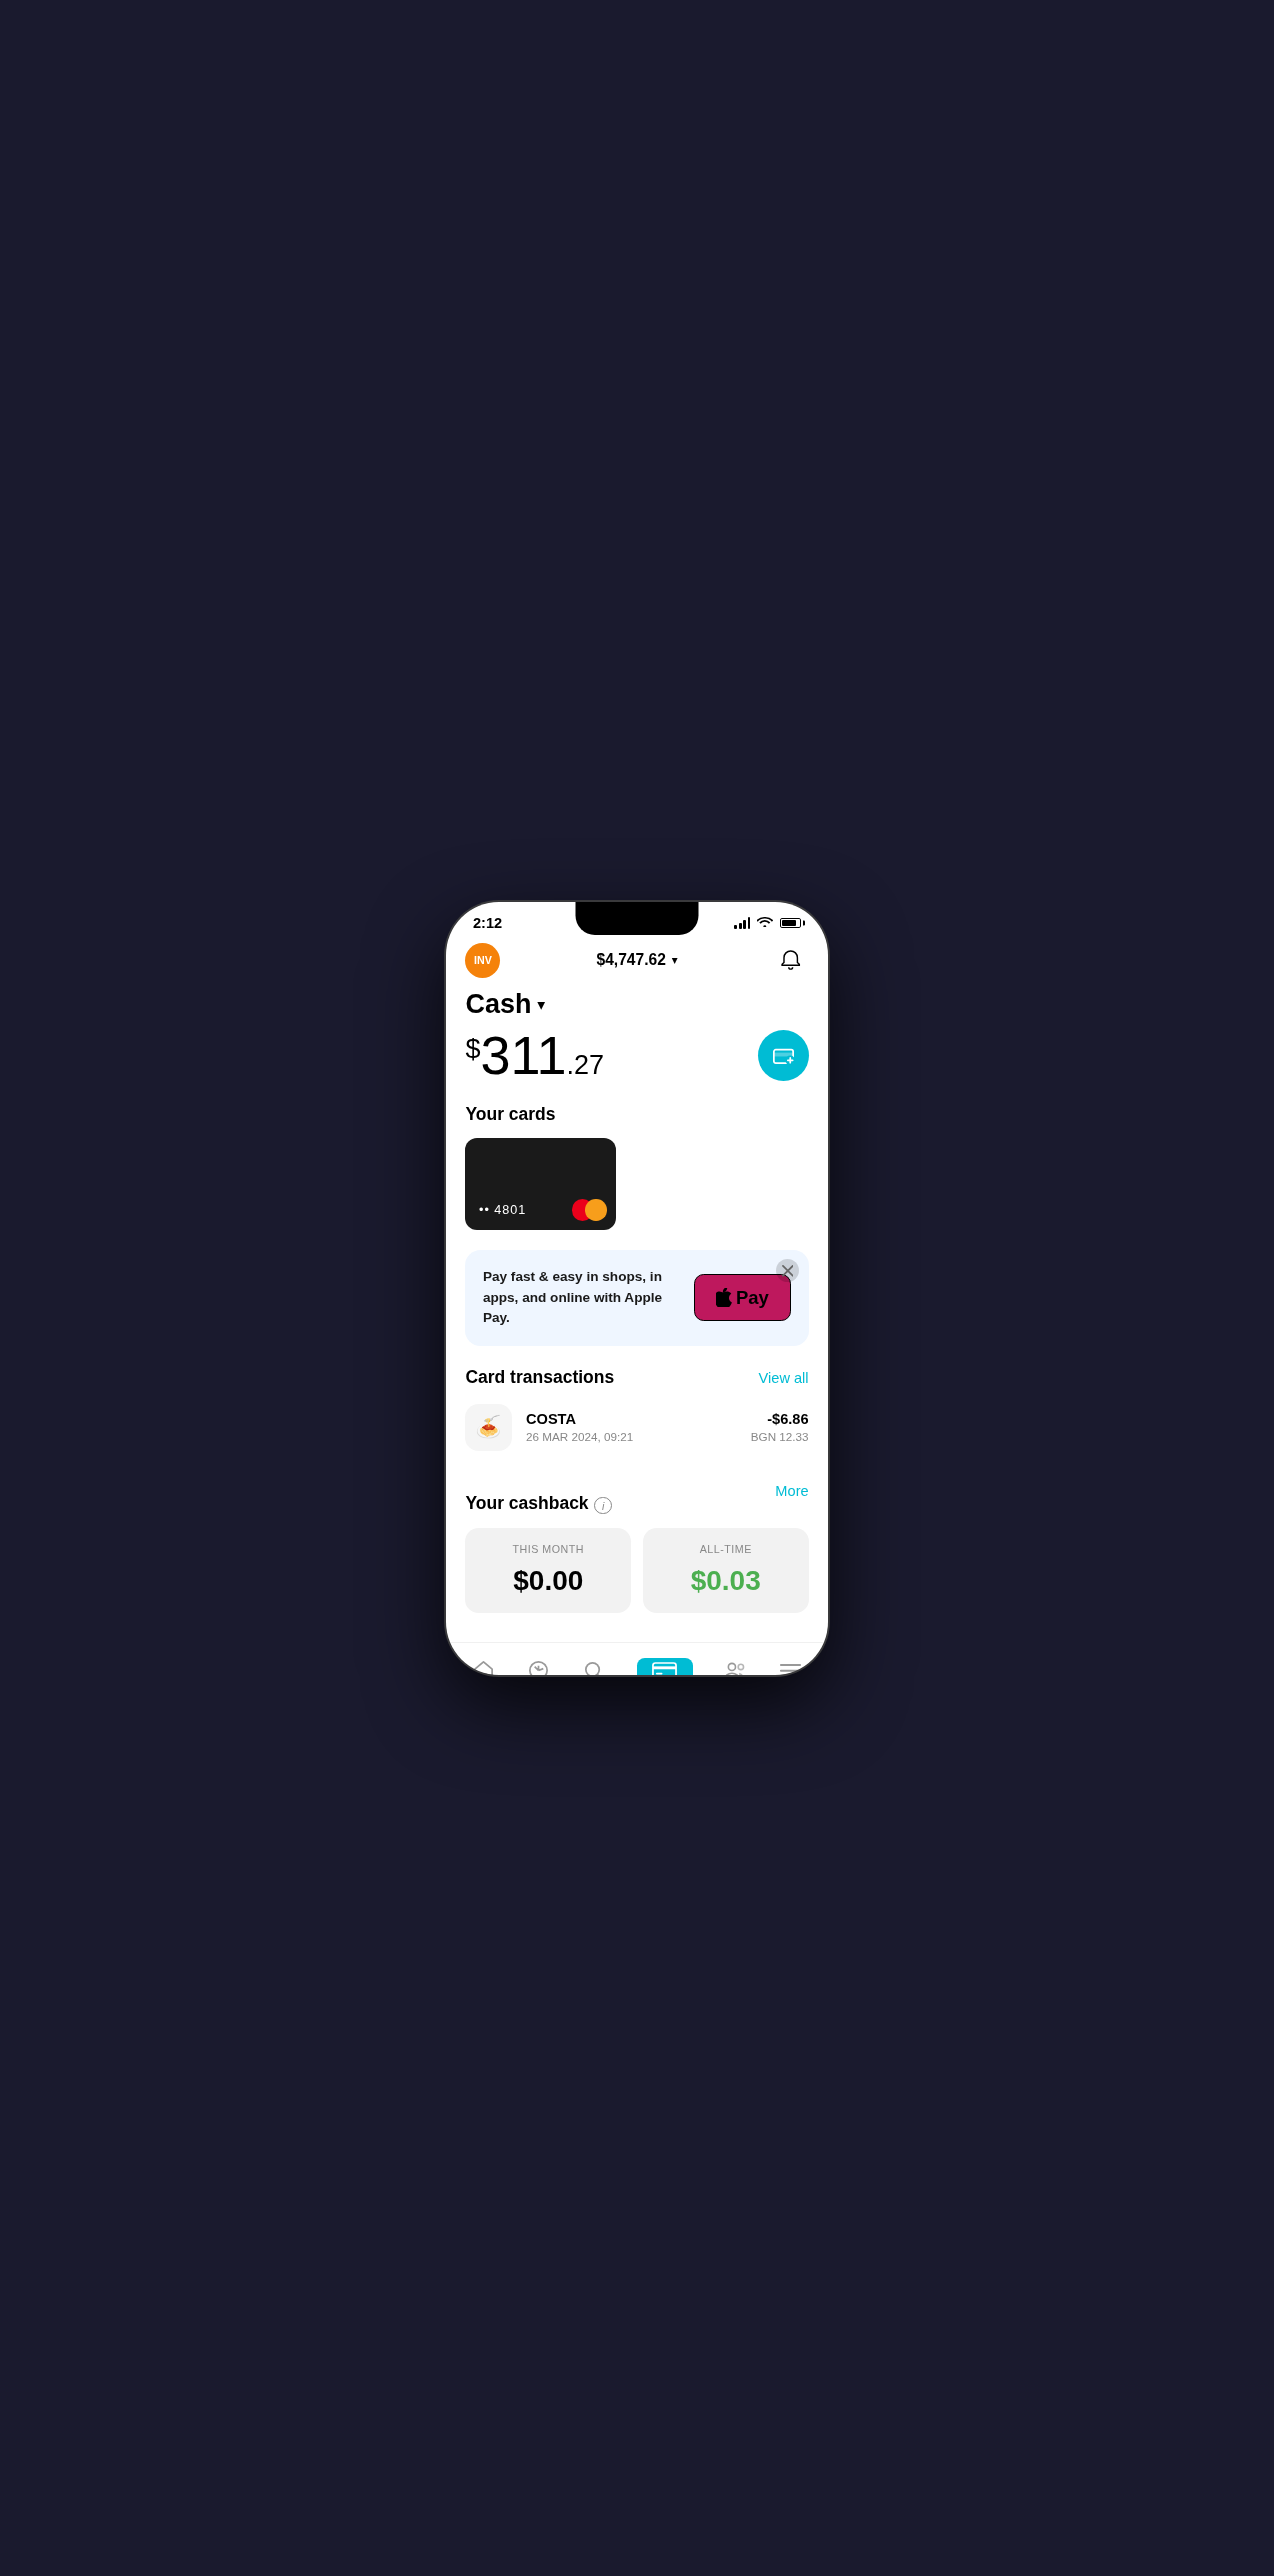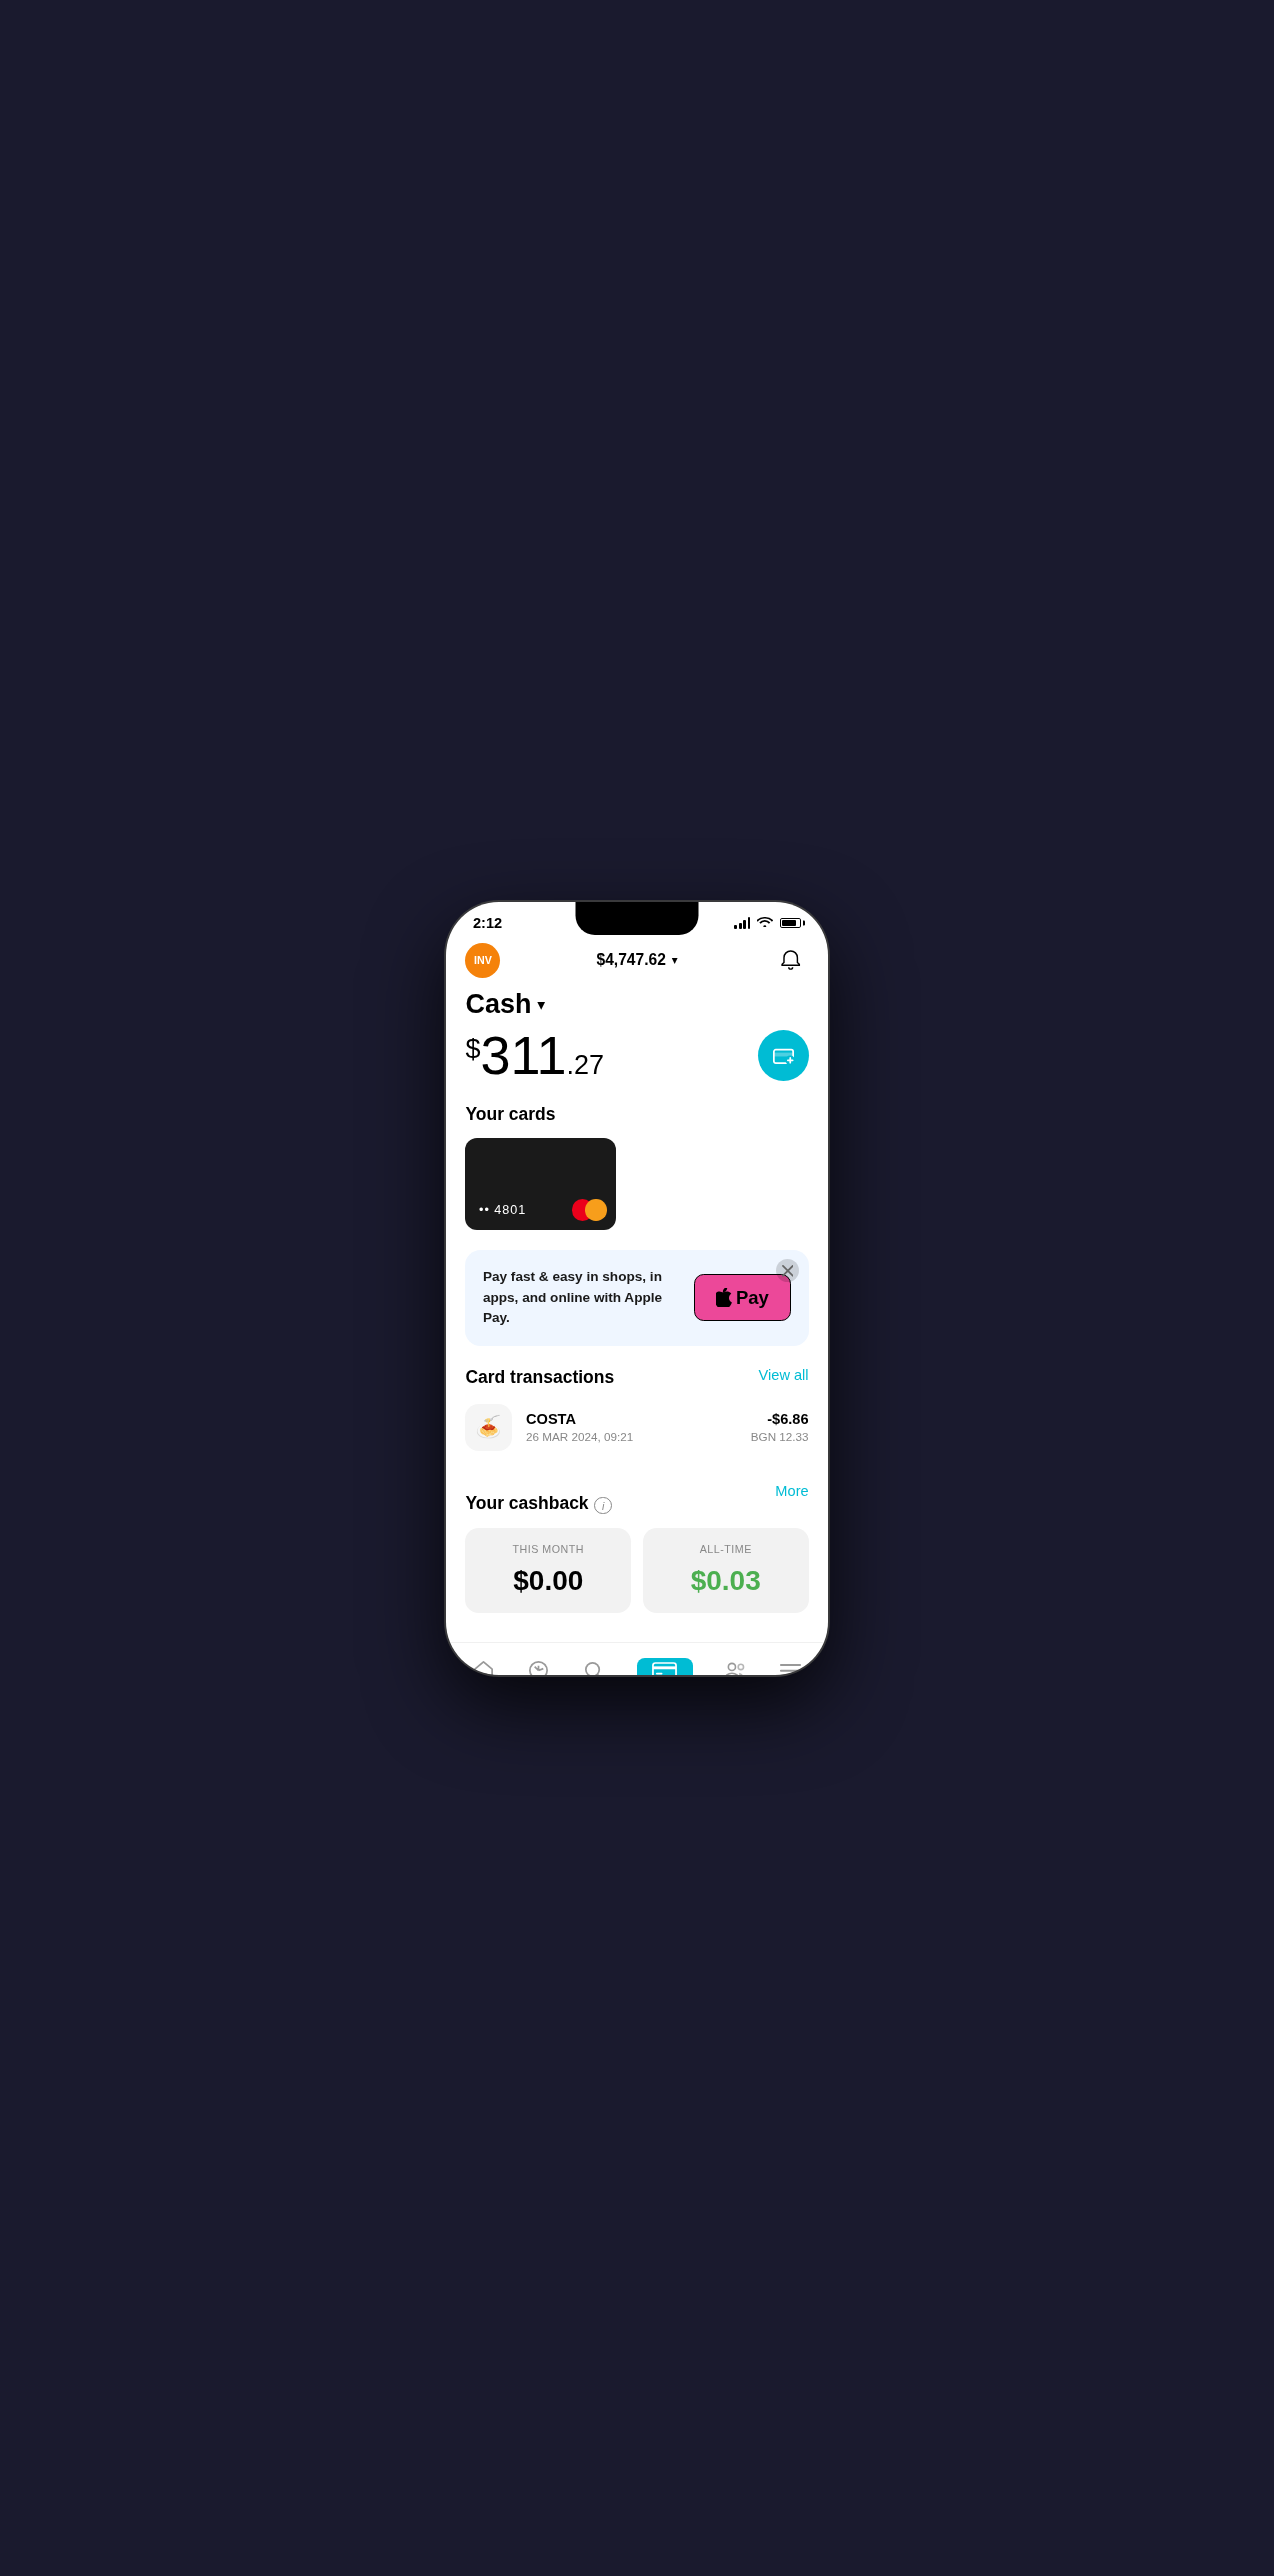--- a/index.html
+++ b/index.html
@@ -311,21 +311,21 @@
     .apple-pay-text {
       font-size: 13.6px;
       color: #1a1a1a;
       line-height: 1.5;
       flex: 1;
       padding-right: 27px;
       font-weight: bold;
     }
 
     .apple-pay-logo {
-      background: #ec4899;
+      background: #be185d;
       border: 1.5px solid #000;
       border-radius: 9.7px;
       width: 97px;
       height: 47px;
       display: flex;
       align-items: center;
       justify-content: center;
       font-size: 19.4px;
       font-weight: 600;
       color: #000;
@@ -346,21 +346,21 @@
       justify-content: center;
       cursor: pointer;
       font-size: 11.7px;
       color: #555;
     }
 
     
     .section-header {
       display: flex;
       justify-content: space-between;
-      align-items: flex-start;
+      align-items: center;
       margin-bottom: 15.6px;
     }
 
     .view-all-btn {
       color: #00BCD4;
       font-size: 14.6px;
       font-weight: 500;
       cursor: pointer;
     }
 

